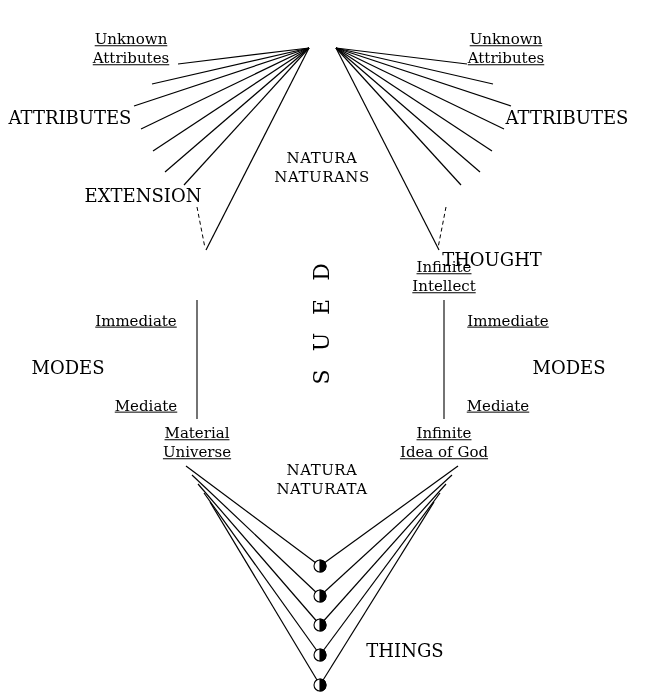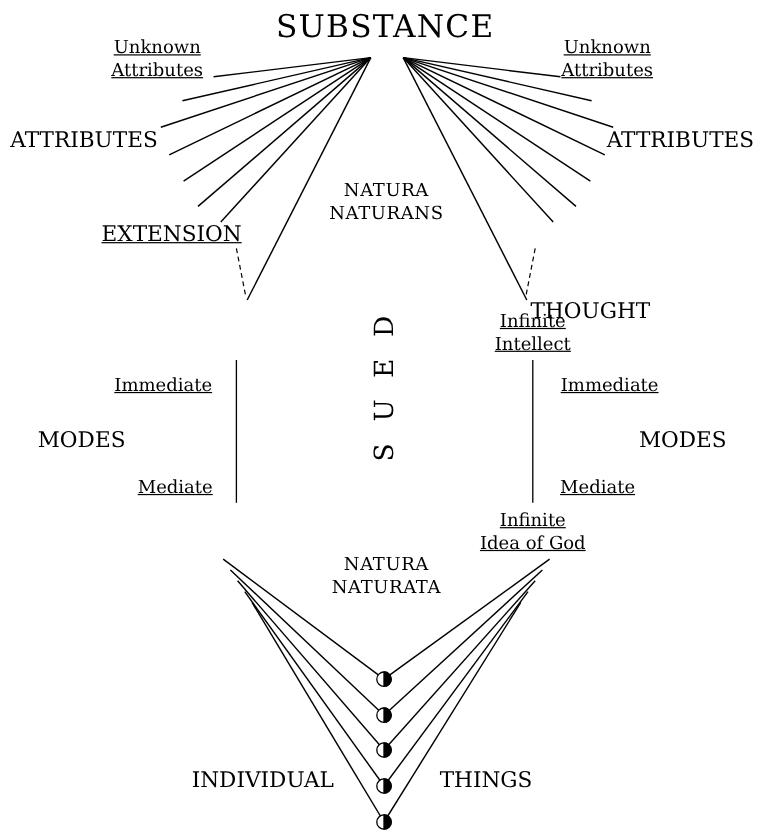--- a/index.html
+++ b/index.html
@@ -95,55 +95,55 @@
       <path d="M320 590 A6 6 0 0 1 320 602 Z" fill="#000"></path>
       <circle cx="320" cy="625" r="6" fill="#fff"></circle>
       <path d="M320 619 A6 6 0 0 1 320 631 Z" fill="#000"></path>
       <circle cx="320" cy="655" r="6" fill="#fff"></circle>
       <path d="M320 649 A6 6 0 0 1 320 661 Z" fill="#000"></path>
       <circle cx="320" cy="685" r="6" fill="#fff"></circle>
       <path d="M320 679 A6 6 0 0 1 320 691 Z" fill="#000"></path>
     </g>
   </svg>
 
-  <div class="lbl sz-lg" style="left:321px; top:23px;">SUBSTANCE</div>
 
   <div class="lbl sz-sm" style="left:131px; top:49px;">Unknown
 Attributes</div>
   <div class="lbl sz-sm" style="left:506px; top:49px;">Unknown
 Attributes</div>
 
   <div class="lbl sz-caps" style="left:70px;  top:118px;">ATTRIBUTES</div>
   <div class="lbl sz-caps" style="left:567px; top:118px;">ATTRIBUTES</div>
 
   <div class="lbl sz-md" style="left:322px; top:168px;">NATURA
 NATURANS</div>
 
-  <div class="lbl sz-caps" style="left:143px; top:196px;text-decoration:underline;">EXTENSION</div>
+  <div class="lbl sz-caps" style="left:143px; top:196px;">EXTENSION</div>
   <div class="lbl sz-caps" style="left:492px; top:212px;margin-top:48px;">THOUGHT</div>
 
   <div class="lbl sz-sm" style="left:444px; top:277px;">Infinite
 Intellect</div>
 
   <span class="deus-letter" style="left:321px; top:272px;">D</span>
   <span class="deus-letter" style="left:321px; top:307px;">E</span>
   <span class="deus-letter" style="left:321px; top:342px;">U</span>
   <span class="deus-letter" style="left:321px; top:377px;">S</span>
 
   <div class="lbl sz-sm" style="left:136px; top:321px;">Immediate</div>
   <div class="lbl sz-sm" style="left:508px; top:321px;">Immediate</div>
 
   <div class="lbl sz-caps" style="left:68px;  top:368px;">MODES</div>
   <div class="lbl sz-caps" style="left:569px; top:368px;">MODES</div>
 
   <div class="lbl sz-sm" style="left:146px; top:406px;">Mediate</div>
   <div class="lbl sz-sm" style="left:498px; top:406px;">Mediate</div>
 
+  <div class="lbl sz-sm" style="left:197px; top:443px;">Material
+Universe</div>
   <div class="lbl sz-sm" style="left:444px; top:443px;">Infinite
 Idea of God</div>
 
   <div class="lbl sz-md" style="left:322px; top:480px;">NATURA
 NATURATA</div>
 
-  <div class="lbl sz-caps" style="left:219px; top:651px;">INDIVIDUAL</div>
   <div class="lbl sz-caps" style="left:405px; top:651px;">THINGS</div>
 
 </div>
 
 </body></html>

